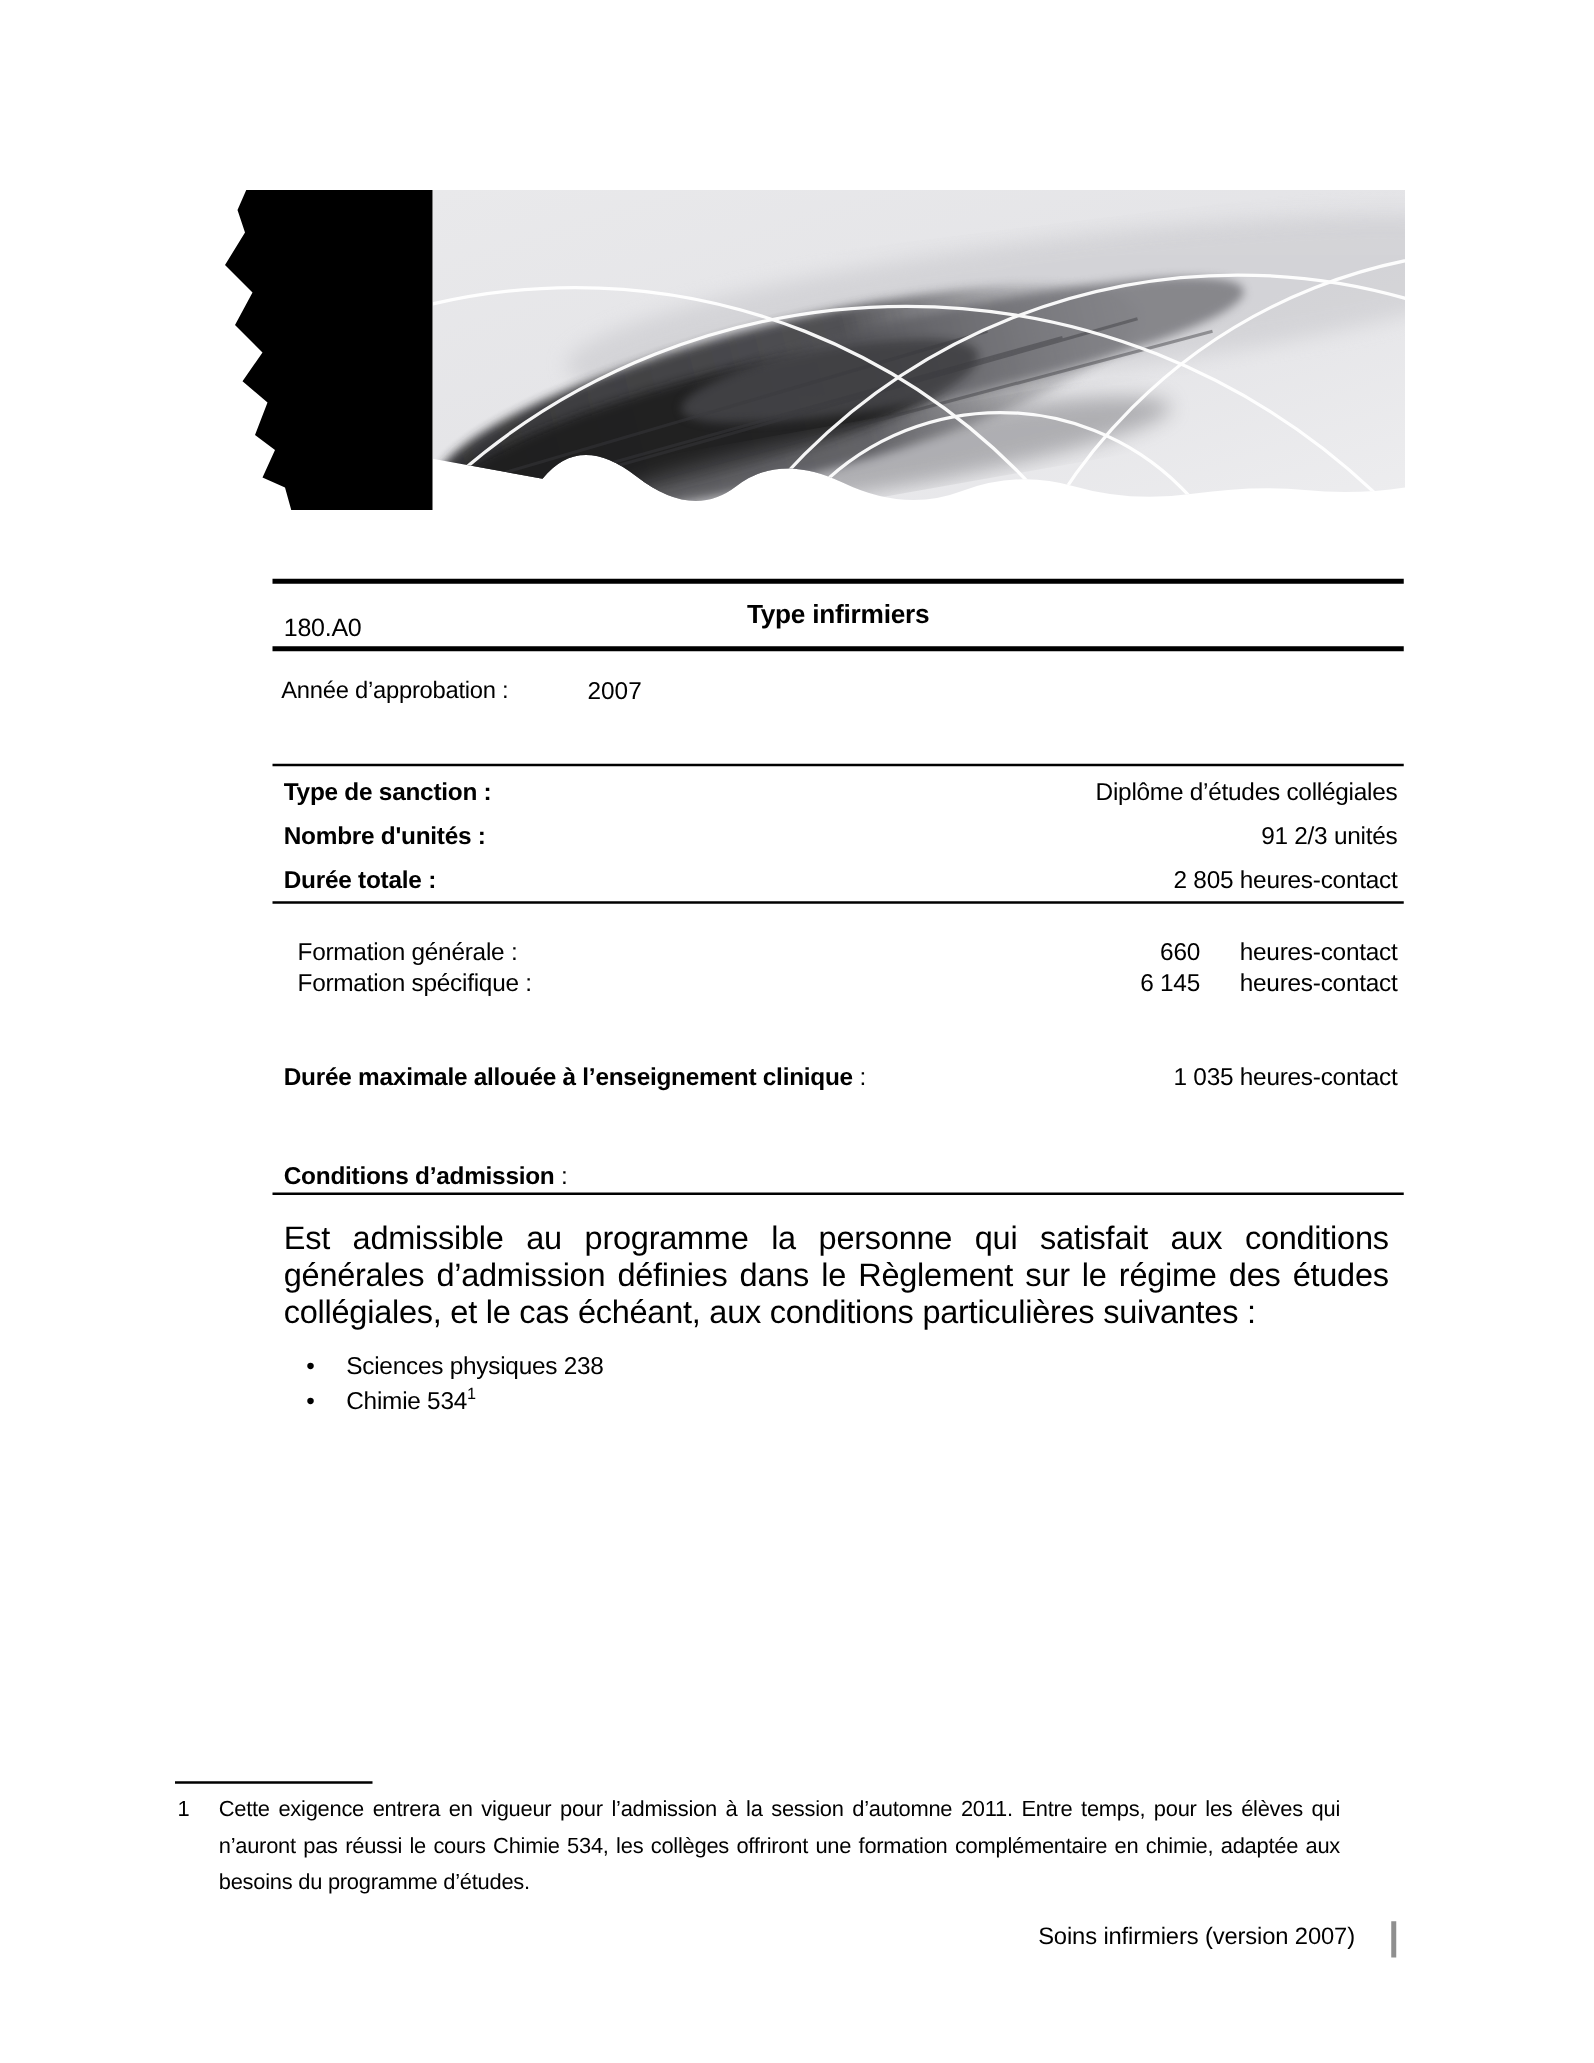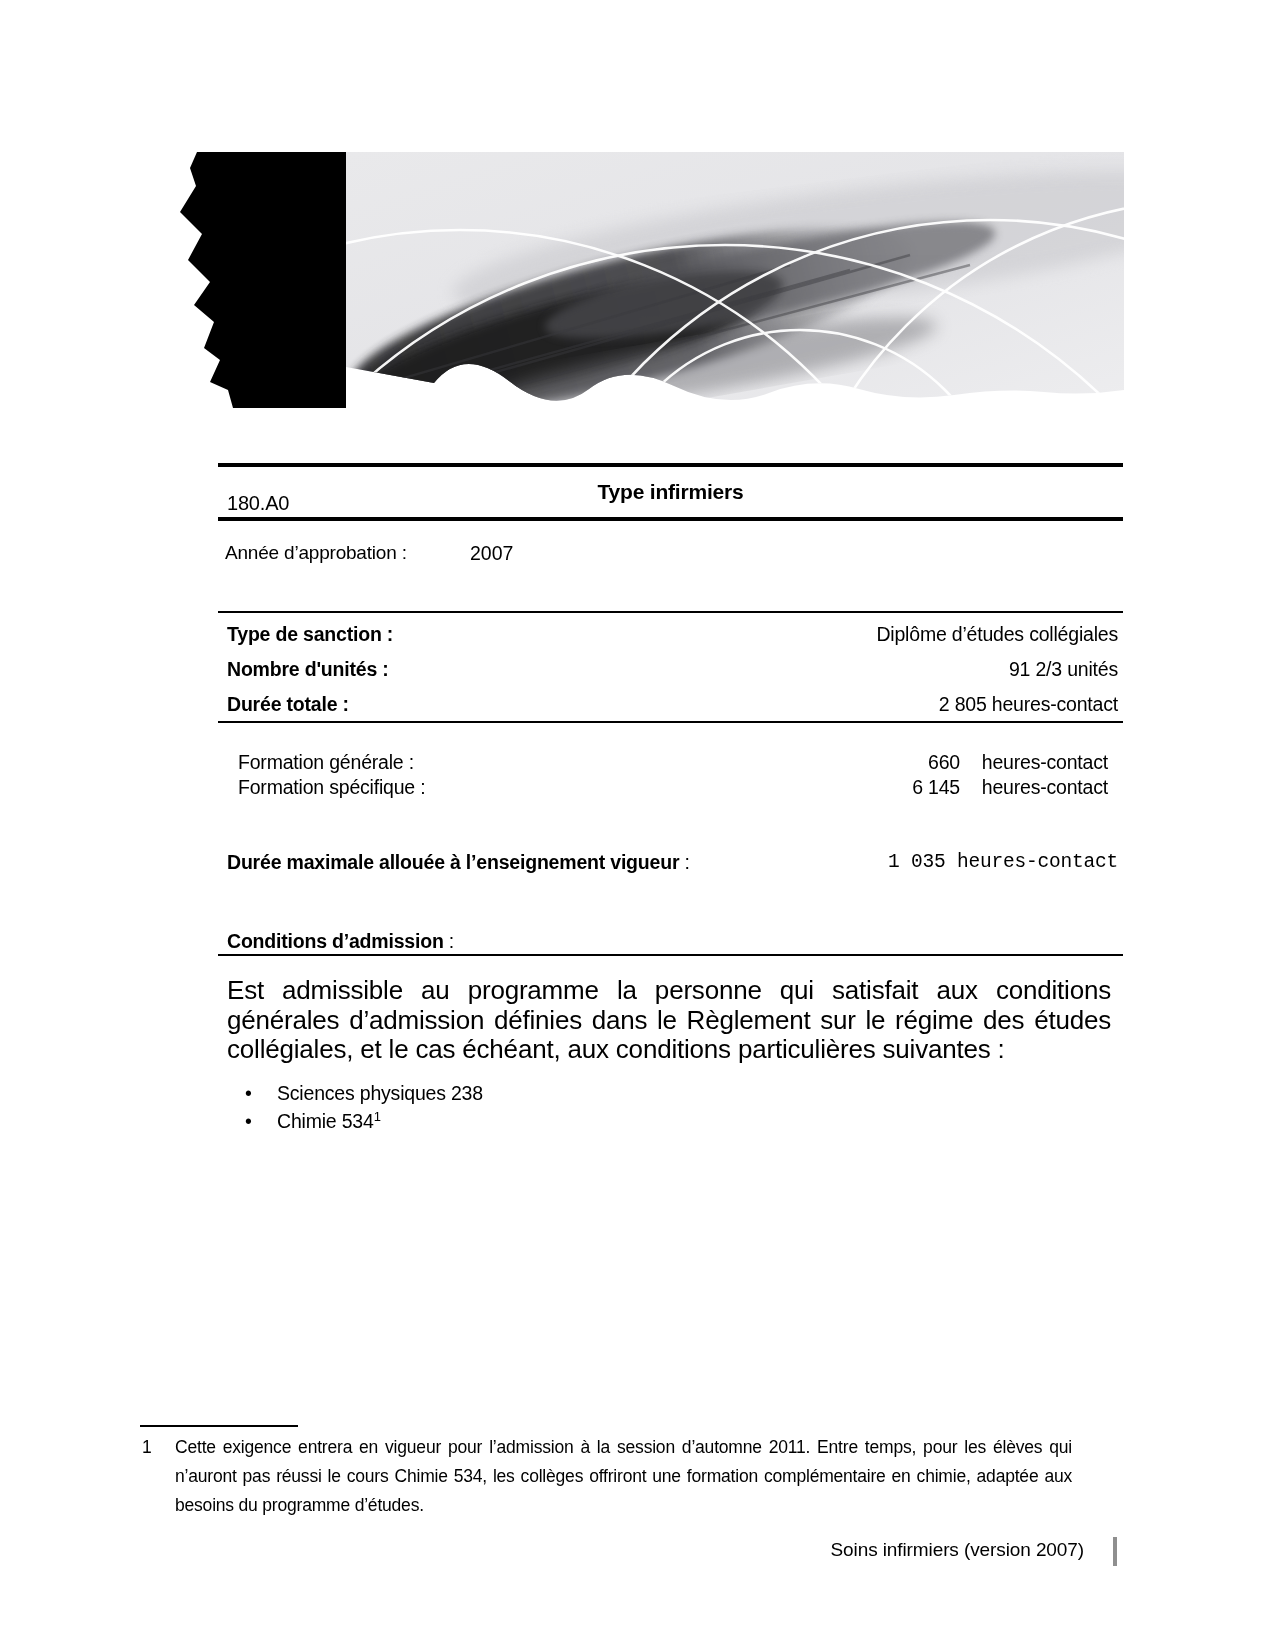--- a/index.html
+++ b/index.html
@@ -24,25 +24,25 @@
   
   #approval-label{left:225px;top:542px;font-size:19px;letter-spacing:-0.2px;}
   #approval-value{left:470px;top:542px;font-size:19.5px;}
   
   .trow{position:absolute;left:227px;right:157px;font-size:19.5px;letter-spacing:-0.2px;}
   .trow .lbl{font-weight:bold;}
   .trow .val{position:absolute;right:0;top:0;font-weight:normal;}
   
   .frow{position:absolute;left:238px;right:152px;font-size:19.5px;letter-spacing:-0.2px;}
   .frow .num{position:absolute;right:163px;top:0;}
-  .frow .unit{position:absolute;right:15px;top:0;margin-left:44px;}
+  .frow .unit{position:absolute;right:5px;top:0;margin-left:44px;}
   
   #clinical-row{position:absolute;left:227px;right:157px;top:851px;font-size:19.5px;letter-spacing:-0.2px;}
   #clinical-row .lbl{font-weight:bold;}
-  #clinical-row .val{position:absolute;right:0;top:0;font-family:Liberation Mono, monospace;}
+  #clinical-row .val{position:absolute;right:0;top:0;}
   
   #admission-heading{left:227px;top:930px;font-size:19.5px;letter-spacing:-0.2px;}
   #admission-heading .lbl{font-weight:bold;}
   #admission-paragraph{left:227px;top:976px;width:884px;font-size:26px;line-height:29.5px;text-align:justify;letter-spacing:-0.2px;}
   .bullet-item{position:absolute;left:245px;font-size:19.5px;letter-spacing:-0.2px;}
   .bullet-item .dot{display:inline-block;width:32px;}
   .bullet-item sup{font-size:13px;vertical-align:super;line-height:0;}
   
   #footnote-rule{position:absolute;left:140px;top:1425px;width:158px;height:2px;background:#000;}
   #footnote{left:142px;top:1433px;width:930px;font-size:17.5px;line-height:29px;text-align:justify;letter-spacing:-0.2px;}
@@ -139,21 +139,21 @@
   <span class="num">660</span>
   <span class="unit">heures-contact</span>
 </div>
 <div class="frow" style="top:776px">
   <span>Formation spécifique :</span>
   <span class="num">6 145</span>
   <span class="unit">heures-contact</span>
 </div>
 
 <div id="clinical-row">
-  <span class="lbl">Durée maximale allouée à l’enseignement vigueur</span><span> :</span>
+  <span class="lbl">Durée maximale allouée à l’enseignement clinique</span><span> :</span>
   <span class="val">1 035 heures-contact</span>
 </div>
 
 <div id="admission-heading" class="abs">
   <span class="lbl">Conditions d’admission</span><span> :</span>
 </div>
 <div class="rule thin abs" style="top:954px"></div>
 
 <div id="admission-paragraph" class="abs">Est admissible au programme la personne qui satisfait aux conditions générales d’admission définies dans le Règlement sur le régime des études collégiales, et le cas échéant, aux conditions particulières suivantes :</div>
 

